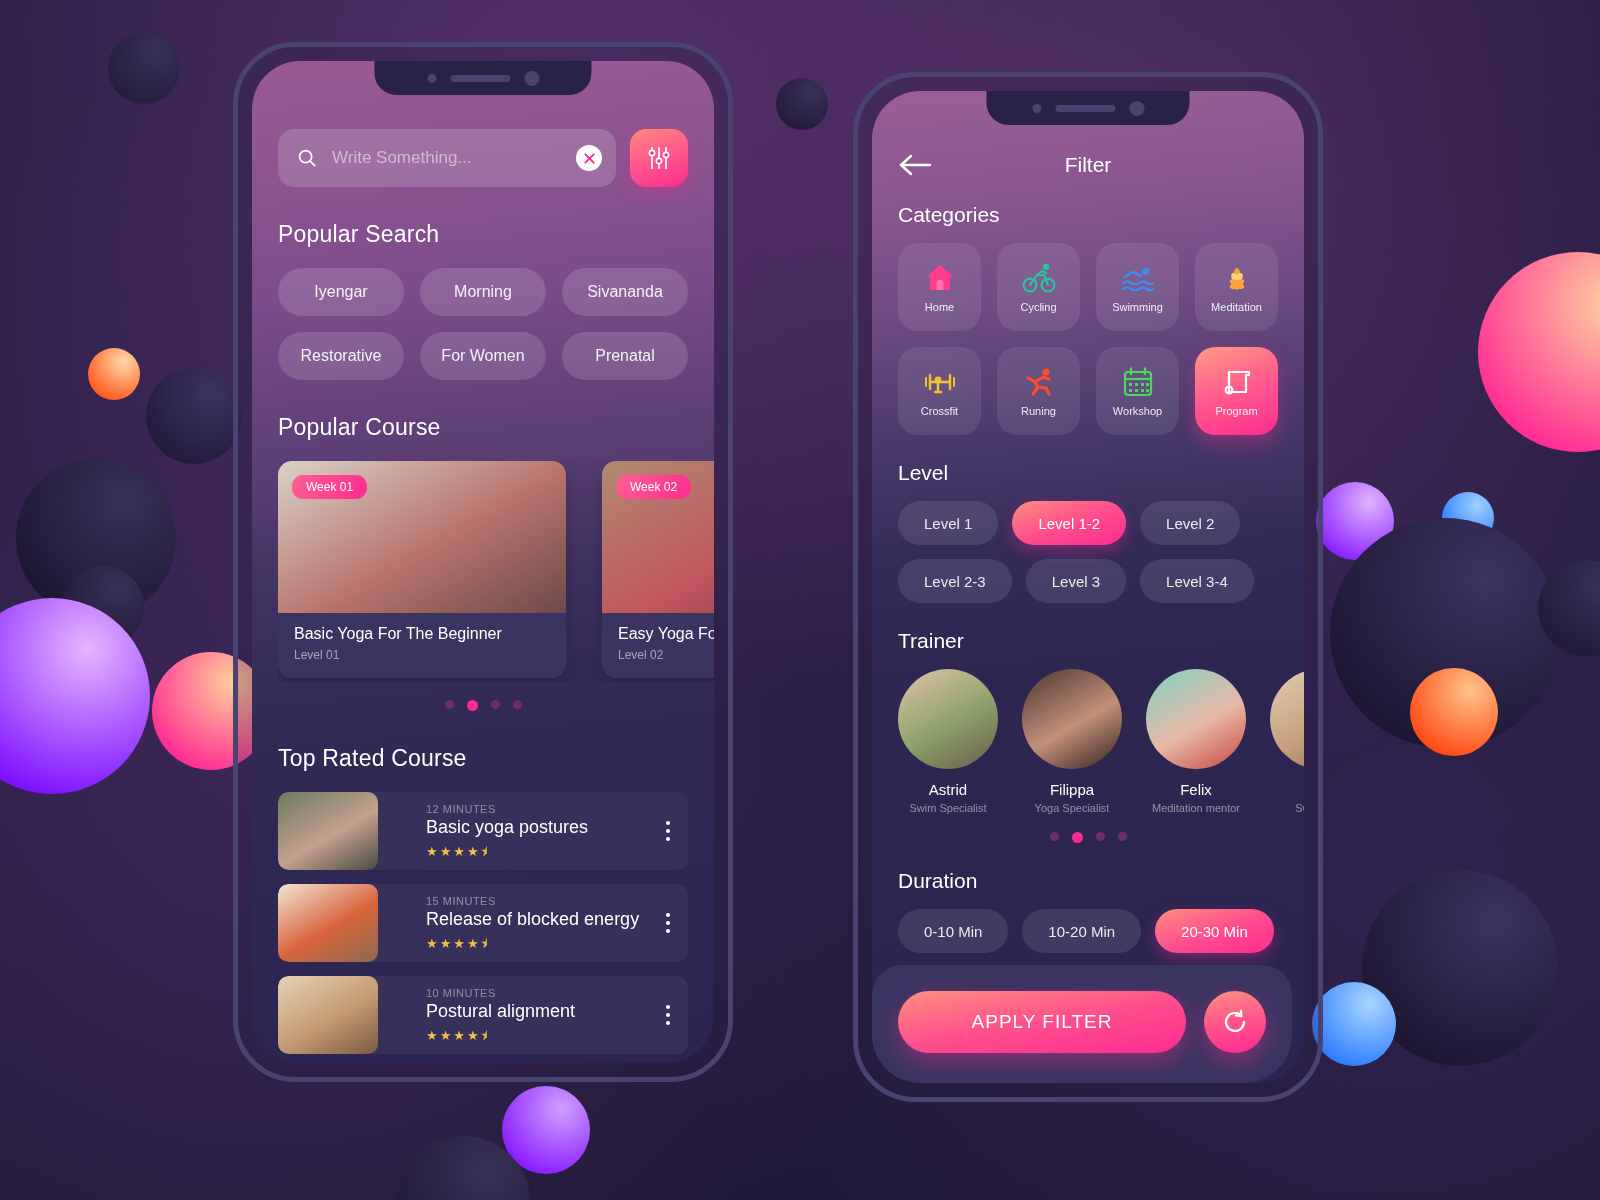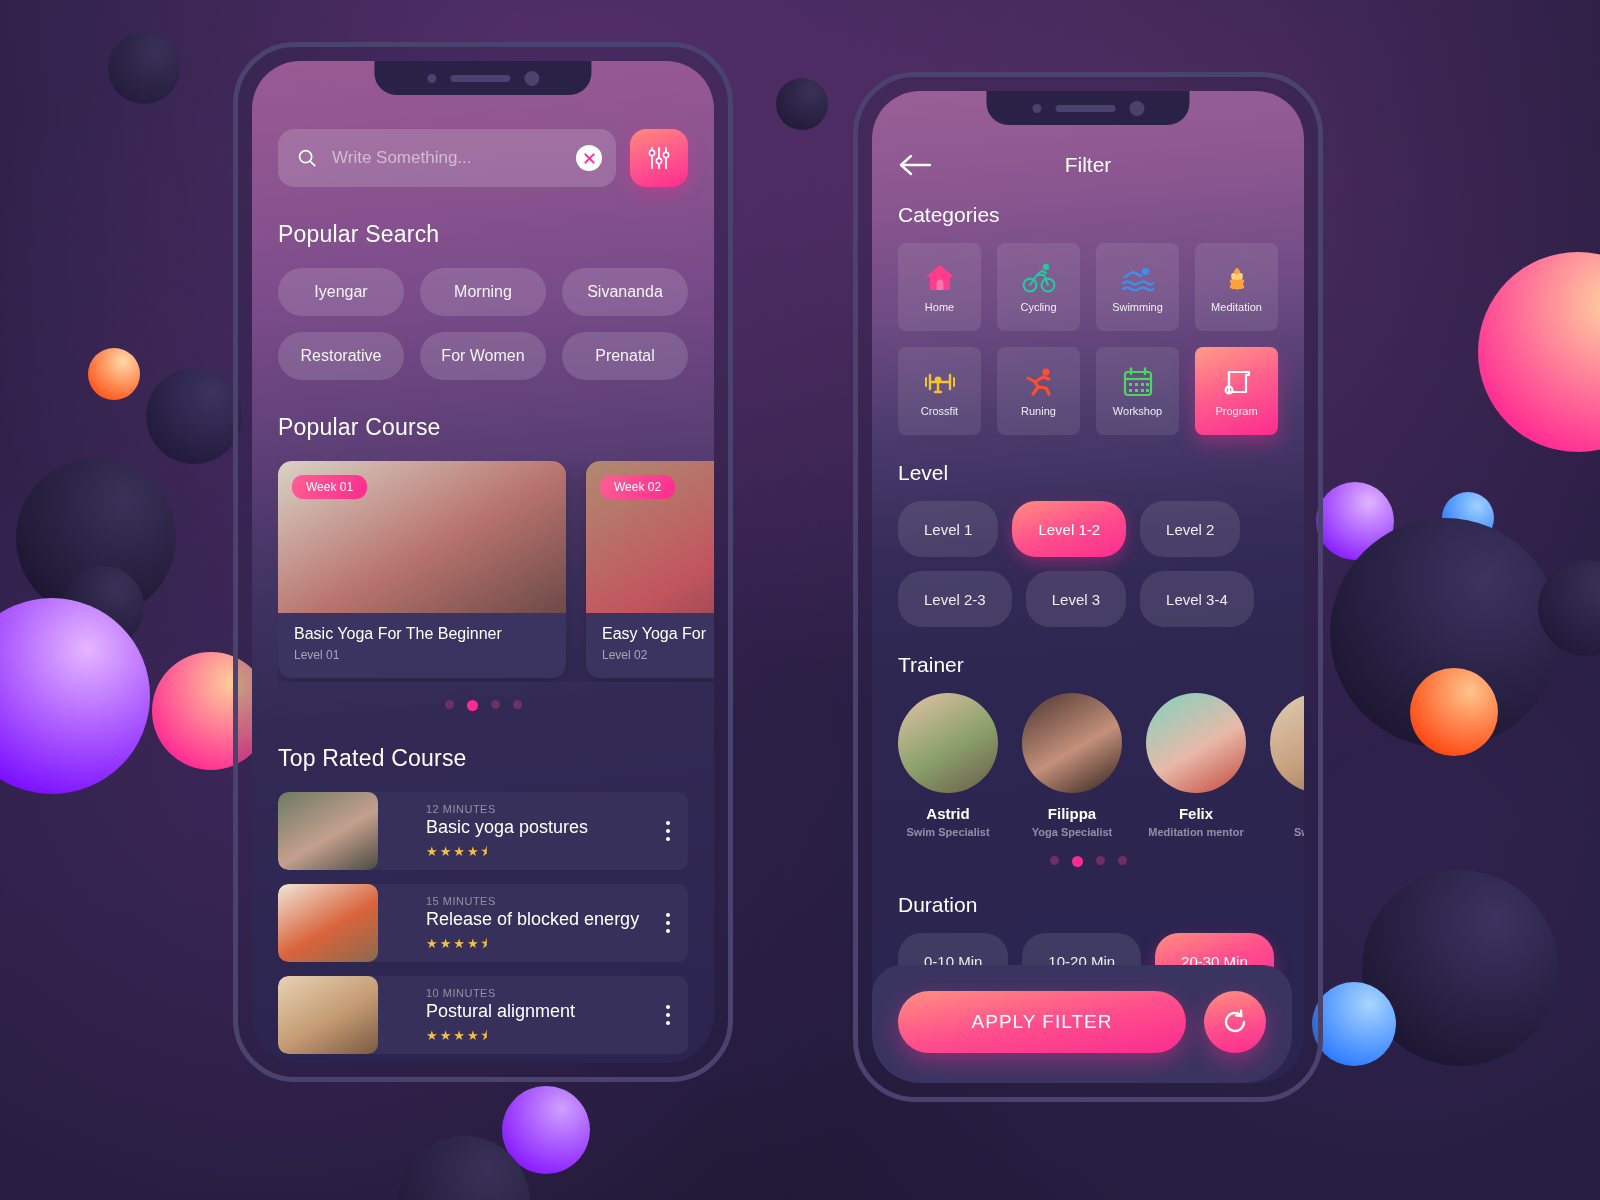--- a/index.html
+++ b/index.html
@@ -104,21 +104,21 @@
     height: 48px; min-width: 118px; padding: 6px 20px;
     border-radius: 26px; border: none; cursor: pointer;
     background: rgba(255,255,255,0.14);
     color: rgba(255,255,255,0.92); font-size: 16px;
     font-family: "Liberation Sans", sans-serif;
     display: flex; align-items: center; justify-content: center;
     flex: 1 1 118px;
   }
 
   .course-strip {
-    display: flex; gap: 20px; margin-top: 12px;
+    display: flex; gap: 36px; margin-top: 12px;
     overflow: hidden; padding-bottom: 4px;
   }
   .course-card {
     flex: 0 0 288px; border-radius: 14px; overflow: hidden;
     background: #3b3360;
     box-shadow: 0 8px 22px rgba(0,0,0,0.22);
   }
   .course-img {
     height: 152px; position: relative;
     background-size: cover; background-position: center;
@@ -171,47 +171,47 @@
   .filter-title {
     position: absolute; left: 0; right: 0; text-align: center;
     color: #fff; font-size: 21px; pointer-events: none;
   }
 
   .sec-title-sm {
     color: #fff; font-size: 21px; margin: 26px 0 16px 0;
   }
   .cat-grid { display: flex; gap: 16px; margin-bottom: 16px; }
   .cat-tile {
-    flex: 1; height: 88px; border-radius: 8px;
+    flex: 1; height: 88px; border-radius: 20px;
     background: rgba(255,255,255,0.09);
     display: flex; flex-direction: column; align-items: center; justify-content: center;
     gap: 6px; cursor: pointer; border: none;
   }
   .cat-tile.sel {
     background: linear-gradient(160deg, #ff9b86 0%, #ff5a8d 50%, #fb2c8f 100%);
     box-shadow: 0 8px 20px rgba(251,44,143,0.38);
   }
   .cat-label { color: rgba(255,255,255,0.9); font-size: 11px; }
 
   .pill-wrap { display: flex; flex-wrap: wrap; gap: 14px; }
   .pill {
-    height: 56px; padding: 0 26px; border-radius: 24px; border: none; cursor: pointer;
+    height: 44px; padding: 0 26px; border-radius: 24px; border: none; cursor: pointer;
     background: rgba(255,255,255,0.1);
     color: rgba(255,255,255,0.9); font-size: 15px;
     font-family: "Liberation Sans", sans-serif;
     display: flex; align-items: center; justify-content: center;
   }
   .pill.sel {
     background: linear-gradient(160deg, #ff8f80 0%, #ff4f8c 50%, #fb2c8f 100%);
     color: #fff;
     box-shadow: 0 6px 16px rgba(251,44,143,0.35);
   }
 
   .trainer-strip { display: flex; gap: 24px; overflow: hidden; }
-  .trainer { flex: 0 0 100px; text-align: center; font-weight: bold; }
+  .trainer { flex: 0 0 100px; text-align: center; }
   .tr-ava {
     width: 100px; height: 100px; border-radius: 50%;
     background-size: cover; background-position: center;
     margin: 0 auto 12px auto;
   }
   .tr-name { color: #fff; font-size: 15px; margin-bottom: 4px; }
   .tr-role { color: rgba(255,255,255,0.48); font-size: 11px; }
 
   .bottom-bar {
     position: absolute; left: 0; right: 12px; bottom: 0;

